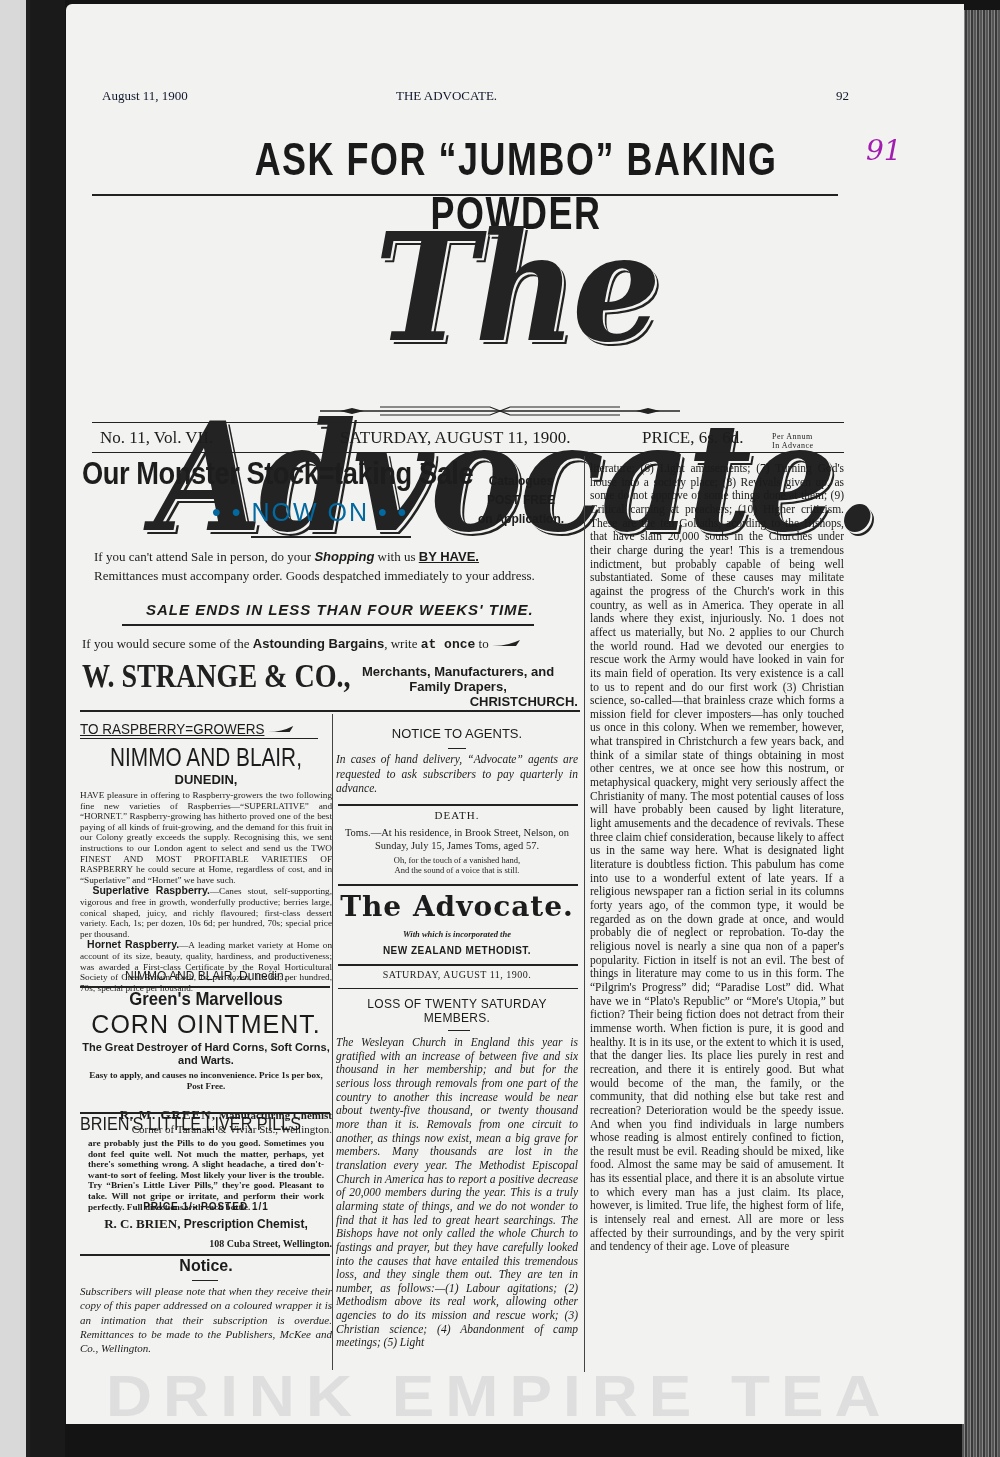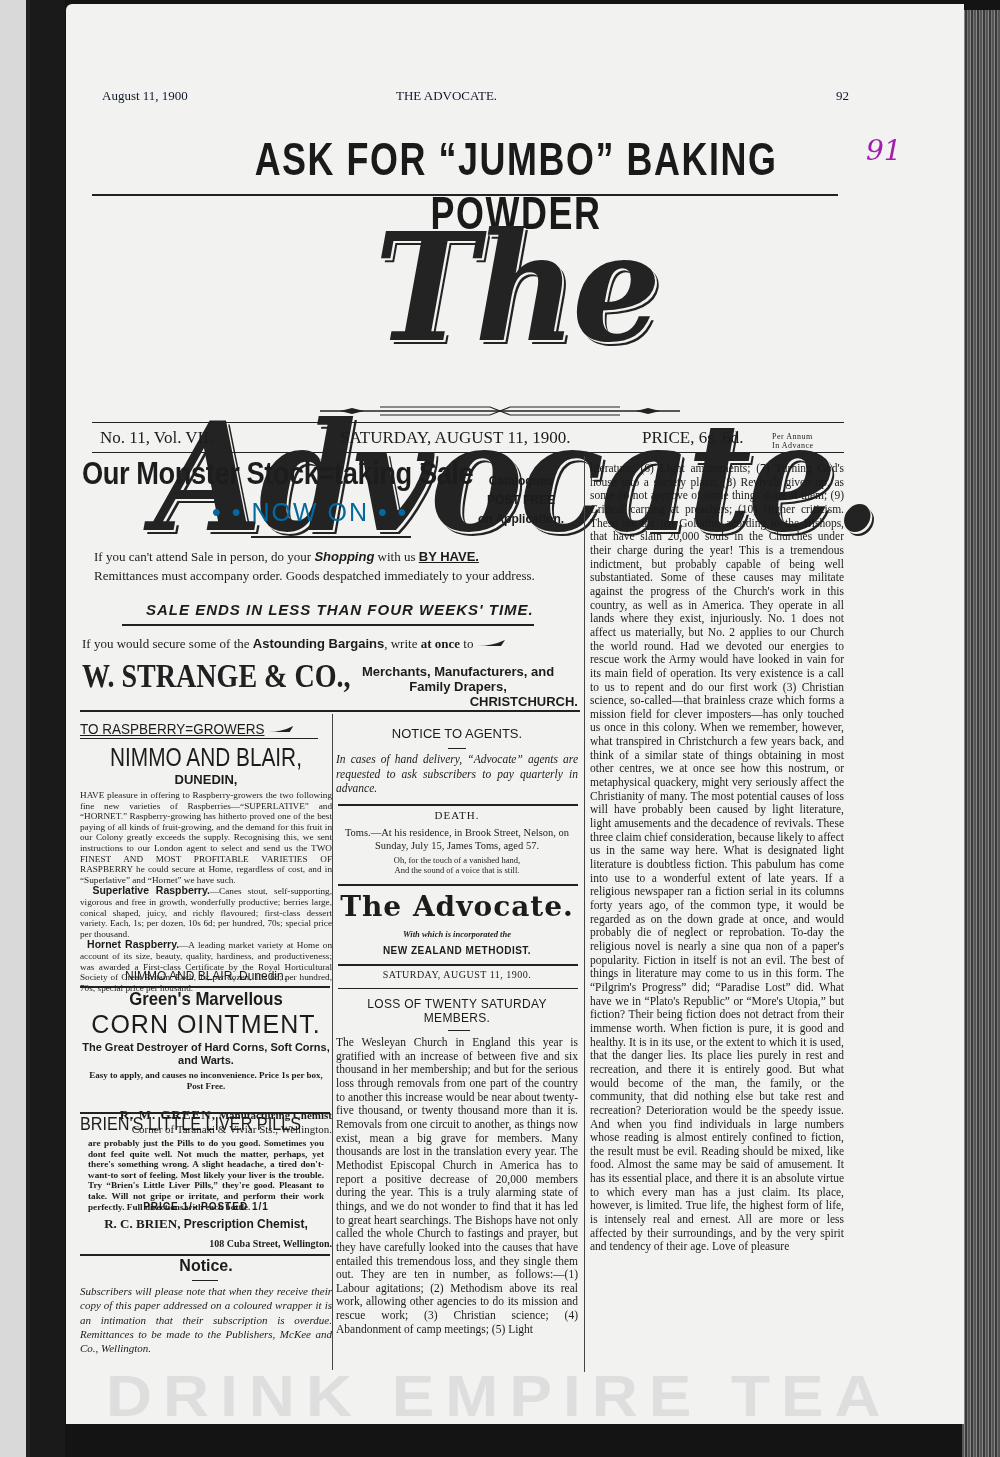--- a/index.html
+++ b/index.html
@@ -86,21 +86,21 @@
     .agents-body { top: 748px; left: 270px; width: 242px; font-style: italic; font-size: 11.5px; line-height: 14.5px; text-align: justify; }
     .death-title { top: 805px; width: 242px; text-align: center; font-size: 11px; letter-spacing: 1px; }
     .death-body { top: 822px; width: 242px; font-size: 10.5px; line-height: 13px; text-align: center; }
     .death-poem { top: 851px; width: 242px; font-size: 8.5px; line-height: 10px; text-align: center; }
     .mini-mast { top: 886px; width: 242px; text-align: center; font-family: "DejaVu Serif", serif; font-weight: bold; font-size: 28px; letter-spacing: 1px; }
     .mini-with { top: 925px; width: 242px; text-align: center; font-style: italic; font-weight: bold; font-size: 8.5px; }
     .mini-nz { top: 941px; width: 242px; text-align: center; font-family: "Liberation Sans", sans-serif; font-weight: bold; font-size: 10px; letter-spacing: 0.5px; }
     .mini-date { top: 965px; width: 242px; text-align: center; font-size: 10px; letter-spacing: 0.5px; }
     .loss-title { top: 993px; width: 242px; text-align: center; font-family: "Liberation Sans", sans-serif; font-size: 12px; line-height: 14px; letter-spacing: 0.3px; }
     .article { font-size: 11.5px; line-height: 13.65px; text-align: justify; hyphens: manual; }
-    .col2-body { top: 1032px; left: 270px; width: 242px; }
+    .col2-body { top: 1032px; left: 270px; width: 242px; font-style: italic; }
 
     
     .col3-body { top: 458px; left: 524px; width: 254px; }
 
     .vrule { position: absolute; width: 1px; background: #444; }
   </style>
 </head>
 <body>
 
 <div class="left-strip"></div>
@@ -150,21 +150,21 @@
       <div>POST FREE</div>
       <div>on Application.</div>
     </div>
     <div class="abs ad-body">
       <span>If you can't attend Sale in person, do your </span><b><i>Shopping</i></b><span> with us </span><b style="text-decoration:underline">BY HAVE.</b><br>
       <span>Remittances must accompany order.  Goods despatched immediately to your address.</span>
     </div>
     <div class="abs sale-ends">SALE ENDS IN LESS THAN FOUR WEEKS' TIME.</div>
     <div class="rule" style="left:56px;top:620px;width:412px;height:2px"></div>
     <div class="abs secure">
-      <span>If you would secure some of the </span><b style="font-family:'Liberation Sans',sans-serif">Astounding Bargains</b><span>, write </span><b style="font-family:Liberation Serif, serif">at once</b><span> to</span>
+      <span>If you would secure some of the </span><b style="font-family:'Liberation Sans',sans-serif">Astounding Bargains</b><span>, write </span><b style="font-family:Liberation Mono, monospace">at once</b><span> to</span>
       <svg width="30" height="10" viewBox="0 0 30 10">
           <path d="M0 8 Q15 8 28 2 L24 8 Z" fill="#222"></path>
         </svg>
     </div>
     <div class="abs strange">W. STRANGE &amp; CO.,</div>
     <div class="abs merchants">
       <div>Merchants, Manufacturers, and</div>
       <div>Family Drapers,</div>
       <div style="text-align:right">CHRISTCHURCH.</div>
     </div>

